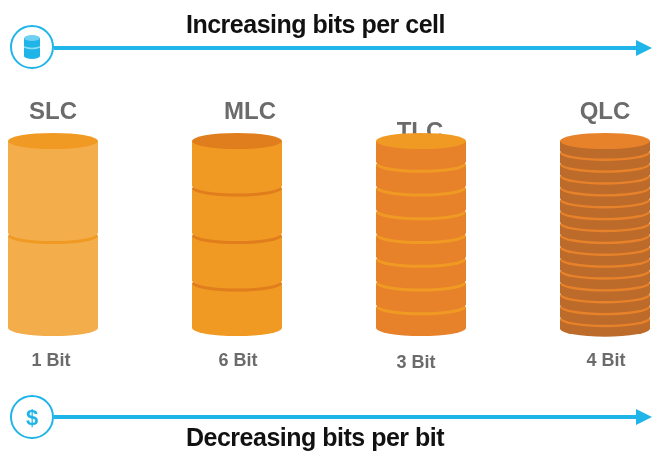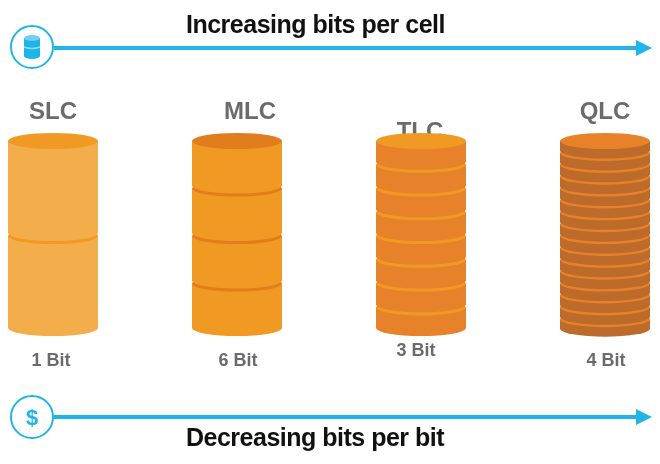--- a/index.html
+++ b/index.html
@@ -106,21 +106,21 @@
       <ellipse cx="45" cy="31.75" rx="45" ry="8" fill="#e8822a"></ellipse>
       <path d="M0 19.875 L0 29.375 A45 8 0 0 0 90 29.375 L90 19.875 Z" fill="#bd6b2a"></path>
       <ellipse cx="45" cy="19.875" rx="45" ry="8" fill="#e8822a"></ellipse>
       <path d="M0 8 L0 17.5 A45 8 0 0 0 90 17.5 L90 8 Z" fill="#bd6b2a"></path>
       <ellipse cx="45" cy="8" rx="45" ry="8" fill="#e8822a"></ellipse>
     </svg>
   </div>
 
 <div class="abs blabel" style="left:-9px;top:350px;">1 Bit</div>
 <div class="abs blabel" style="left:178px;top:350px;">6 Bit</div>
-<div class="abs blabel" style="left:356px;top:340px;">3 Bit</div>
+<div class="abs blabel" style="left:356px;top:352px;">3 Bit</div>
 <div class="abs blabel" style="left:546px;top:350px;">4 Bit</div>
 
 <div class="abs" style="left:0;top:380px;width:660px;height:84px;">
   <svg class="abs" style="left:0;top:0" width="660" height="84">
     <line x1="54" y1="37" x2="640" y2="37" stroke="#1fb5e8" stroke-width="4"></line>
     <polygon points="636,29 652,37 636,45" fill="#1fb5e8"></polygon>
   </svg>
   <svg class="abs" style="left:9px;top:14px" width="48" height="48">
     <circle cx="23" cy="23" r="21" fill="#fff" stroke="#1fb5e8" stroke-width="2"></circle>
     <text x="23" y="31" text-anchor="middle" font-family="Liberation Sans, sans-serif" font-weight="bold" font-size="22" fill="#1fb5e8">$</text>

